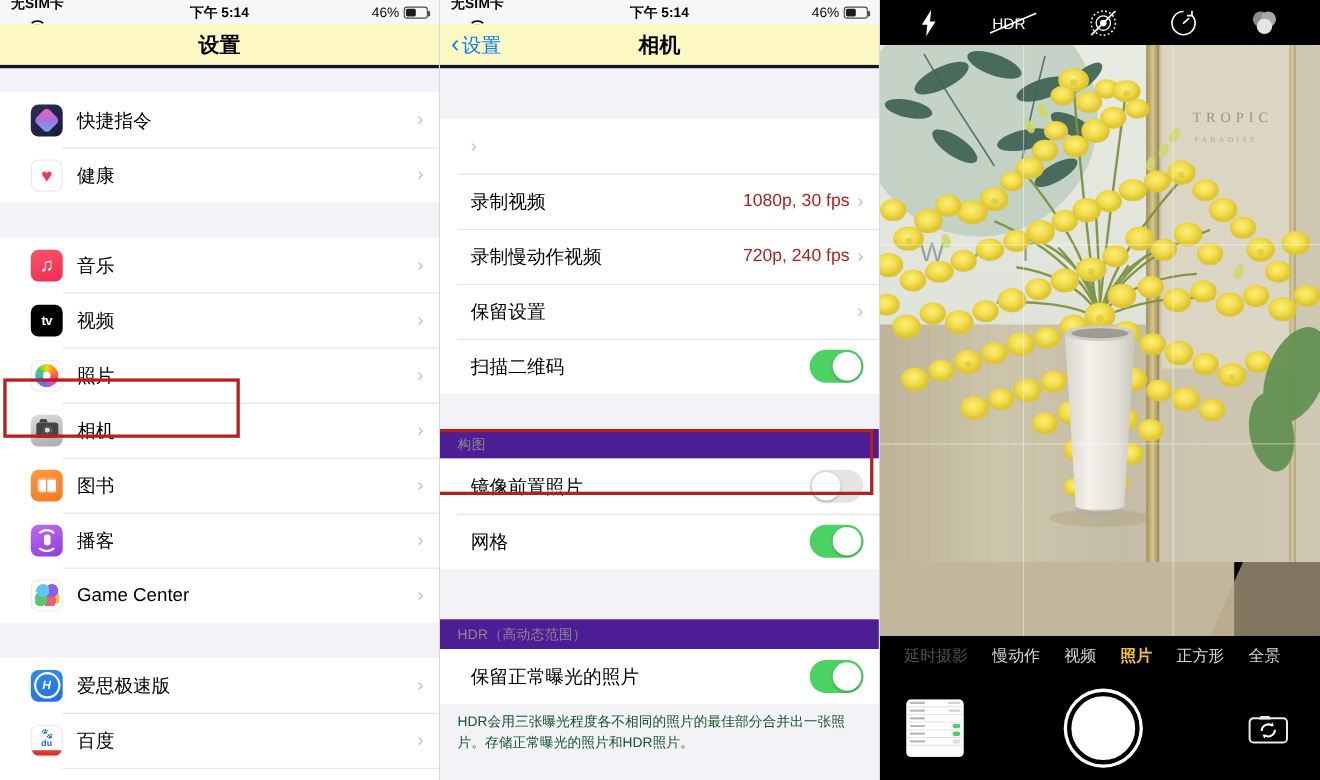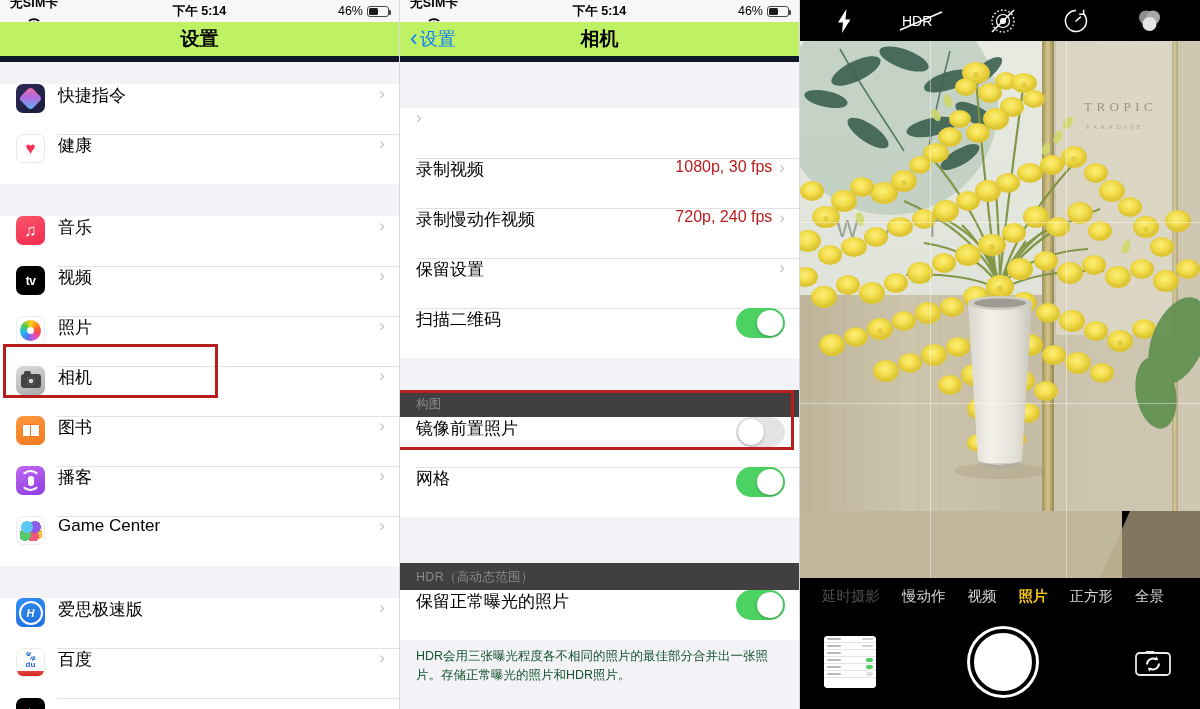--- a/index.html
+++ b/index.html
@@ -30,47 +30,47 @@
     font-weight: 600; font-size: 12.5px; pointer-events: none;
   }
   .sb-right { margin-left: auto; display: flex; align-items: center; gap: 4px; font-weight: 400; z-index:2;}
   .batt { position: relative; width: 22px; height: 11px; border: 1px solid #4a4a4a; border-radius: 3px; }
   .batt::after { content:""; position:absolute; right:-3px; top:3px; width:2px; height:5px; background:#4a4a4a; border-radius:0 1px 1px 0;}
   .batt-fill { position: absolute; left: 1px; top: 1px; bottom: 1px; width: 45%; background: #1d1d1f; border-radius: 1.5px; }
   .wifi svg { display: block; }
 
   
   .navbar {
-    height: 40px; background: #bef264;
+    height: 40px; background: #fef9c3;
     display: flex; align-items: center; position: relative;
-    border-bottom: 6px solid #0f172a; flex-shrink: 0;
+    border-bottom: 3px solid #0f172a; flex-shrink: 0;
   }
   .nav-title {
     position: absolute; left: 0; right: 0; text-align: center;
     font-size: 19px; font-weight: 700; color: #000;
   }
   .nav-back {
     display: flex; align-items: center; gap: 2px;
     color: #0a7cff; font-size: 18px; padding-left: 10px; z-index: 2; cursor: pointer;
   }
   .nav-back .chev { font-size: 23px; line-height: 1; font-weight: 400; margin-top:-2px;}
 
   
   .scroll { height: 647px; overflow: hidden; background: #f2f2f7; }
   .group { background: #ffffff; }
   .gap { height: 32px; background: #f2f2f7; }
   .gap.sm { height: 22px; }
   .gap.lg { height: 46px; }
   .sec-hdr {
     font-size: 12.5px; color: #8a8a8e; padding: 6px 16px 4px 16px;
-    background: #404040; letter-spacing: .3px;
+    background: #4c1d95; letter-spacing: .3px;
   }
   .row {
-    display: flex; align-items: flex-start; min-height: 50px;
-    padding-left: 16px; background: #fff; position: relative; cursor: pointer;
+    display: flex; align-items: center; min-height: 50px;
+    padding-left: 28px; background: #fff; position: relative; cursor: pointer;
   }
   .row + .row::before {
     content:""; position: absolute; top: 0; left: 57px; right: 0; height: 1px; background: #e2e2e4;
   }
   .row.plain + .row.plain::before { left: 16px; }
   .row-ico {
     width: 29px; height: 29px; border-radius: 7px; margin-right: 13px;
     flex-shrink: 0; display: flex; align-items: center; justify-content: center;
     font-size: 16px; color: #fff; overflow: hidden; position: relative;
   }

